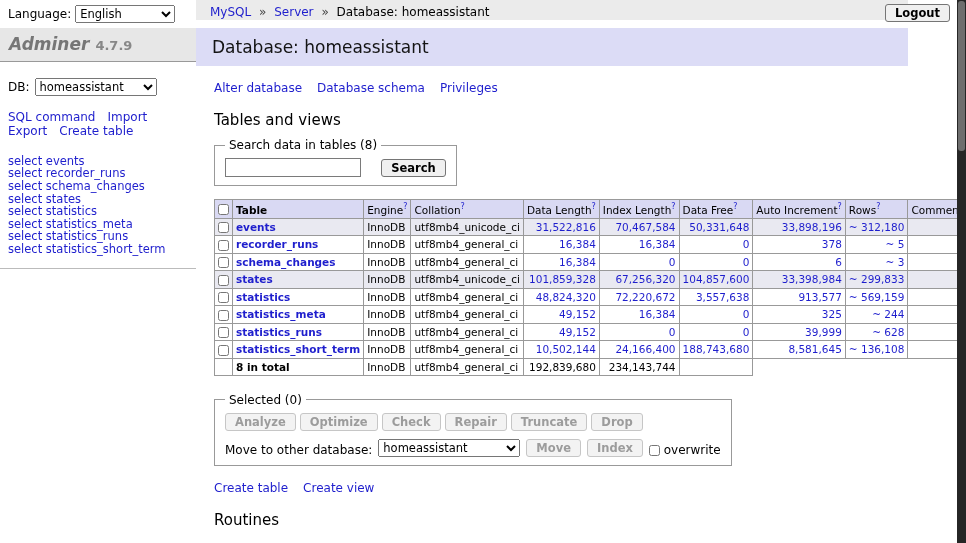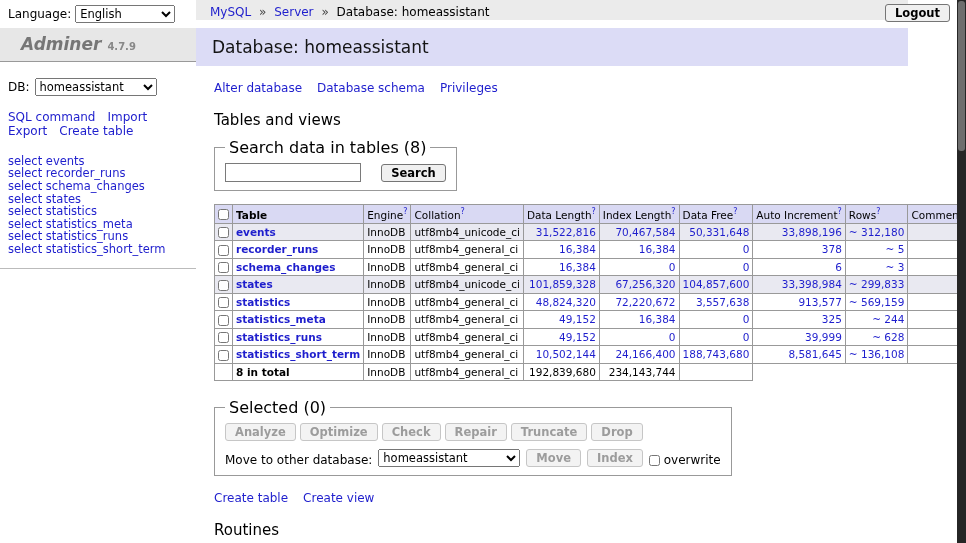--- a/index.html
+++ b/index.html
@@ -10,42 +10,42 @@
 
   
   .lang-row { position:absolute; left:0; top:0; width:173px; height:28px; padding:5px 8px; box-sizing:border-box; white-space:nowrap; }
   .lang-label { font-size:12px; margin-right:4px; }
   select { font-size:11.5px; font-family:inherit; }
   .lang-select { width:100px; }
 
   
   .sidebar { position:absolute; left:0; top:28px; width:196px; }
   .brand { height:34px; box-sizing:border-box; background:#e7e7e7; border-bottom:1px solid #999;
-           padding:6px 21px; display:flex; align-items:baseline; gap:6px; }
+           padding:6px 9px; display:flex; align-items:baseline; gap:6px; }
   .brand-name { font-size:17px; font-style:italic; color:#767676; }
-  .brand-version { font-size:10px; color:#888; }
+  .brand-version { font-size:13px; color:#888; }
   .db-row { margin:16px 8px 0; font-size:12px; display:flex; align-items:center; gap:5px; }
   .db-select { width:122px; }
   .side-links { margin:14px 8px 0; font-size:12px; line-height:1.2; }
   .side-links a { margin-right:12px; }
   .table-list { margin:16px 0 0; padding:0 8px 12px; border-bottom:1px solid #bbb; list-style:none; font-size:11.5px; }
   .table-list li { line-height:12.6px; white-space:nowrap; }
 
   
   .main { position:absolute; left:196px; top:0; width:712px; }
   .breadcrumb { height:20px; line-height:24px; background:#ebebeb; padding:0 14px; font-size:12px; box-sizing:border-box; white-space:nowrap; }
   .breadcrumb .sep { color:#444; margin:0 4px; }
   .page-title { margin-top:8px; background:#dcdcf6; padding:9px 16px; font-size:17px; font-weight:normal; color:#141414; }
   .content { padding:0 16px 0 18px; }
   .top-links, .bottom-links, .routine-links { margin:15px 0 0; font-size:12px; }
   .top-links a, .bottom-links a, .routine-links a { margin-right:15px; }
   h3 { font-size:15px; font-weight:normal; margin:16px 0 0; }
 
   fieldset { display:inline-block; border:1px solid #999; padding:6px 10px 8px; margin:9px 0 0; vertical-align:top; }
-  legend { font-size:16px; padding:0 4px; }
+  legend { font-size:12px; padding:0 4px; }
   .search-input { width:128px; height:15px; font-size:11.5px; font-family:inherit; padding:1px 3px; border:1px solid #7a7a7a; }
   button { font-family:inherit; font-size:11.5px; background:#f0f0f0; border:1px solid #757575; border-radius:3px; padding:1px 9px; color:#000;font-weight:bold; }
   .search-btn { margin-left:16px; }
   button:disabled { background:#f3f3f3; border-color:#c6c6c6; color:#9c9c9c; }
 
   
   table.db { border-collapse:collapse; margin-top:13px; font-size:10.5px; white-space:nowrap; }
   .db td, .db th { border:1px solid #999; padding:2px 3px; vertical-align:middle; }
   .db thead td, .db thead th { background:#d9d9f3; }
   .db thead .hcell:nth-child(2) { font-weight:bold; text-align:left; }

